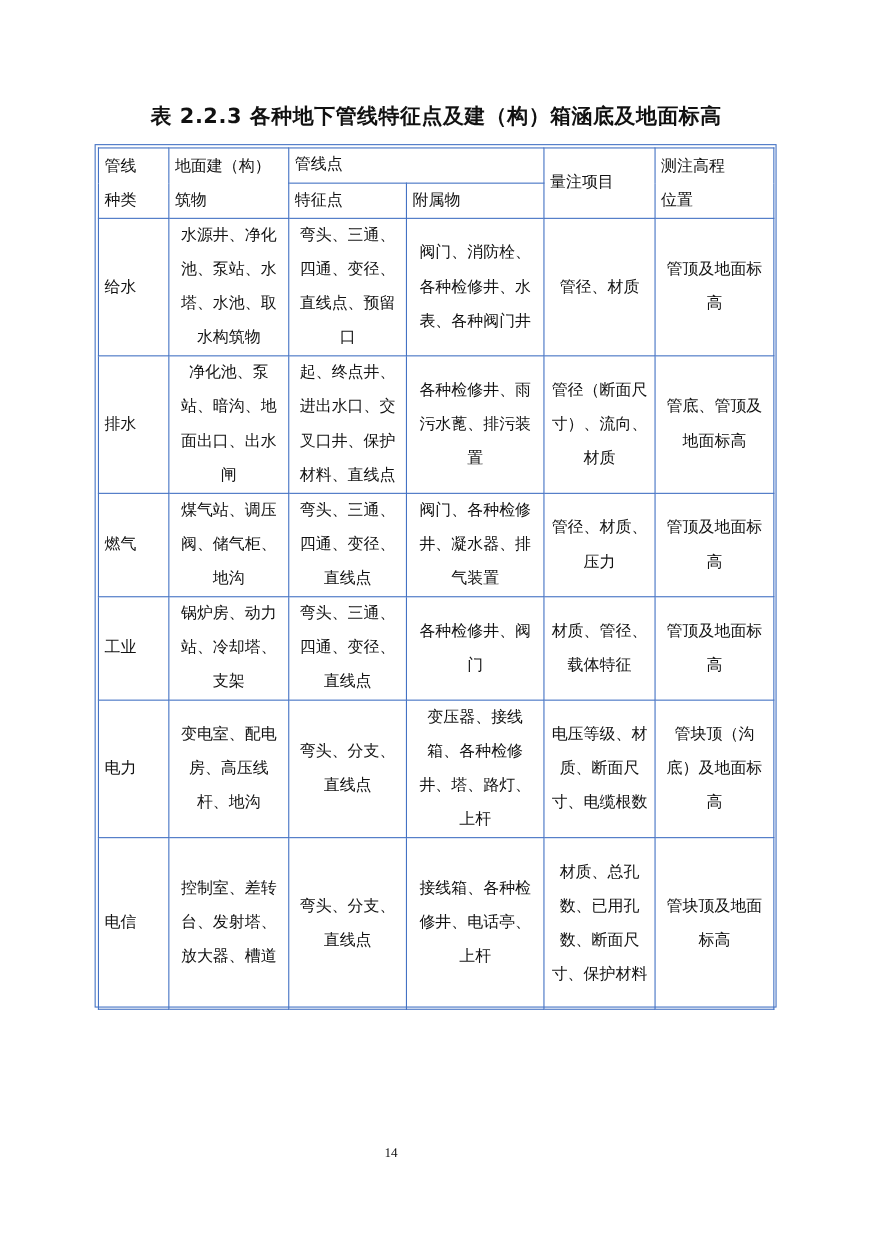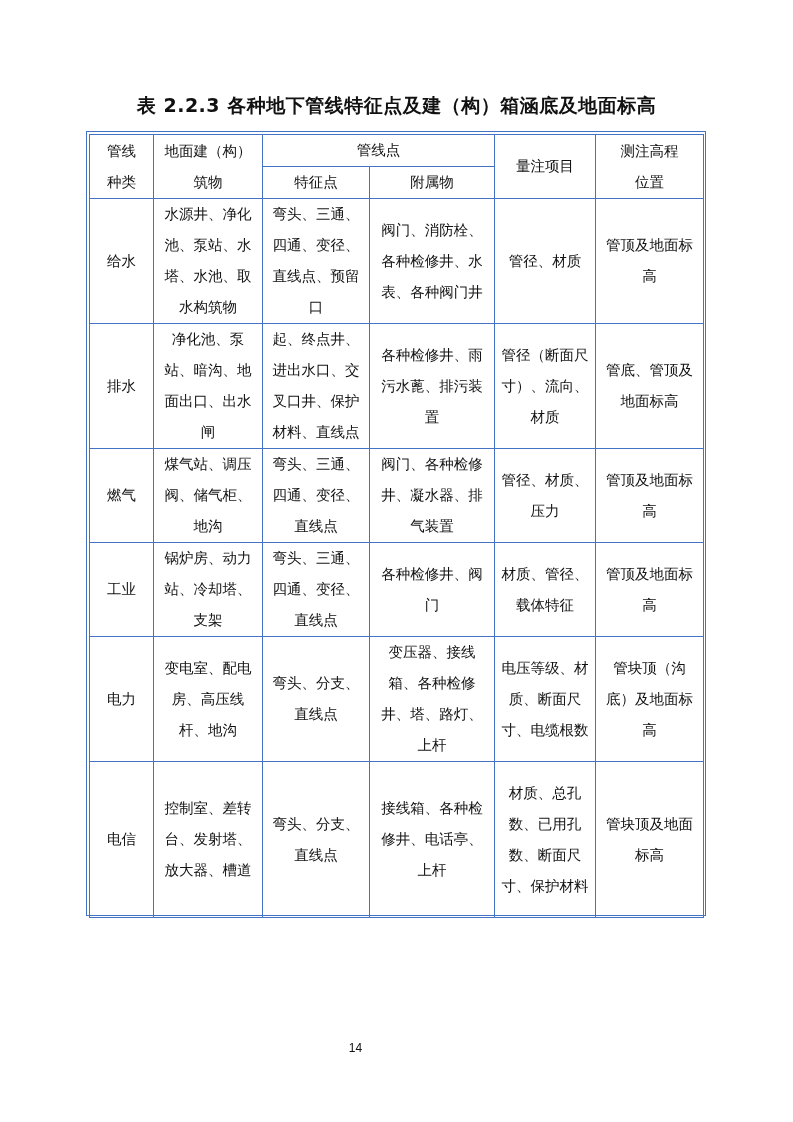--- a/index.html
+++ b/index.html
@@ -5,24 +5,24 @@
   html, body { margin:0; padding:0; background:#ffffff; }
   body { width:793px; height:1122px; position:relative; overflow:hidden;
          font-family: "DejaVu Sans", "Liberation Sans", sans-serif; color:#111; }
   .title { position:absolute; top:93px; left:0; width:793px; text-align:center;
            font-size:19px; font-weight:bold; letter-spacing:0.5px; }
   .tbl-wrap { position:absolute; left:86px; top:131px; width:620px; height:785px;
               border:1px solid #4472c4; padding:2px; box-sizing:border-box; }
   table { width:100%; height:100%; border-collapse:collapse; table-layout:fixed; }
   td { border:1px solid #4472c4; font-size:14.5px; line-height:31px;
        padding:0 5px; vertical-align:middle; word-break:break-all; }
-  td.c { text-align:center; }
+  td.c { }
   td.l { text-align:center; }
   .page-num { position:absolute; top:1041px; left:0; width:711px; text-align:center;
-              font-family:Liberation Sans, sans-serif; font-size:12px; }
+              font-family:Liberation Serif, serif; font-size:12px; }
 </style>
 </head>
 <body>
 
 <div class="title">表 2.2.3 各种地下管线特征点及建（构）箱涵底及地面标高</div>
 
 <div class="tbl-wrap">
 <table>
   <colgroup>
     <col style="width:64px">

